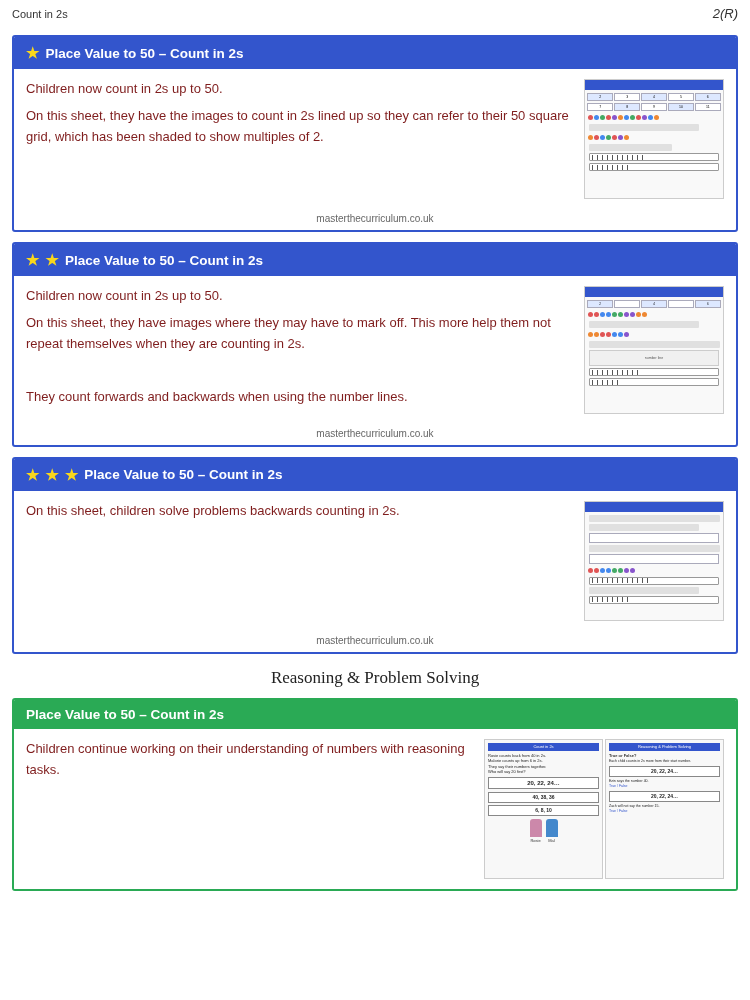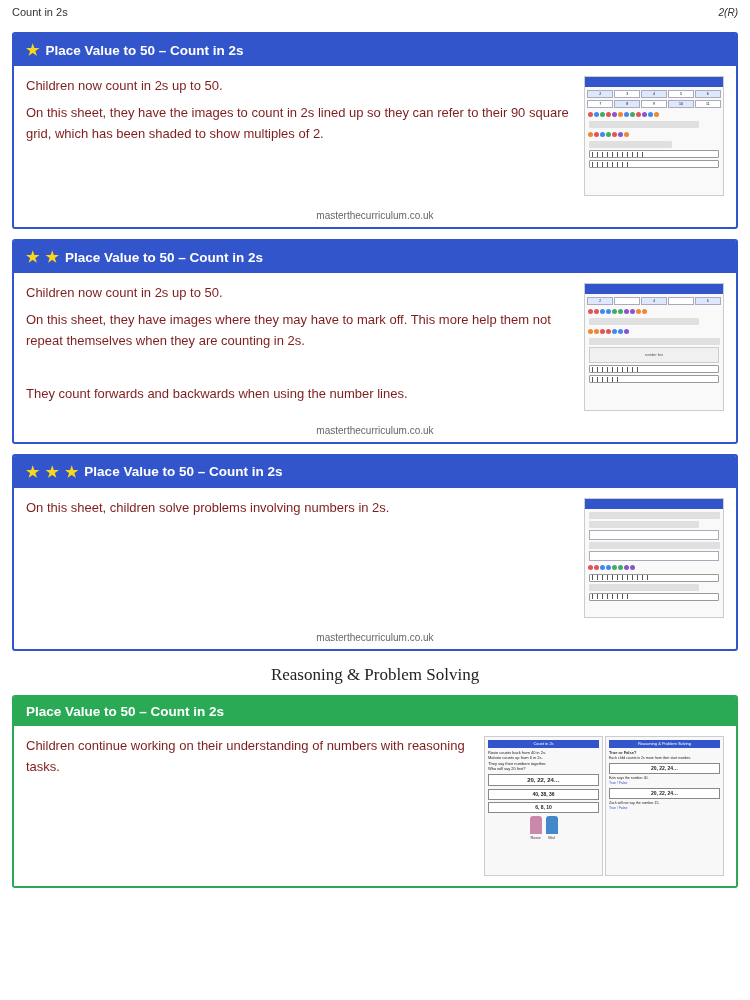--- a/index.html
+++ b/index.html
@@ -18,21 +18,21 @@
       justify-content: space-between;
       align-items: center;
       padding: 6px 12px 4px 12px;
       border-bottom: none;
     }
     .page-header-left {
       font-size: 11px;
       color: #333;
     }
     .page-header-right {
-      font-size: 10px;
+      font-size: 13px;
       color: #333;
       font-style: italic;
       text-align: center;
     }
 
     
     .section-card {
       border: 2px solid #3355cc;
       margin: 10px 12px;
       border-radius: 3px;
@@ -210,21 +210,21 @@
 </div>
 
 <div class="section-card">
   <div class="section-header">
     <span class="star">★</span>
     <span>Place Value to 50 – Count in 2s</span>
   </div>
   <div class="section-body">
     <div class="section-text">
       <p>Children now count in 2s up to 50.</p>
-      <p>On this sheet, they have the images to count in 2s lined up so they can refer to their 90 square grid, which has been shaded to show multiples of 2.</p>
+      <p>On this sheet, they have the images to count in 2s lined up so they can refer to their 50 square grid, which has been shaded to show multiples of 2.</p>
       <p>&nbsp;</p>
     </div>
     <div class="section-thumb">
       <div class="ws-grid">
         <div class="ws-title-row"></div>
 
         <div style="display:flex;flex-wrap:wrap;padding:1px 2px;gap:1px;">
           <div style="width:100%;display:flex;gap:0.5px;margin-bottom:1px;">
             <div style="flex:1;height:8px;background:#dde8ff;border:0.5px solid #aab;font-size:3.5px;display:flex;align-items:center;justify-content:center;">2</div>
             <div style="flex:1;height:8px;background:#fff;border:0.5px solid #aab;font-size:3.5px;display:flex;align-items:center;justify-content:center;">3</div>
@@ -371,21 +371,21 @@
 
 <div class="section-card">
   <div class="section-header">
     <span class="star">★</span>
     <span class="star">★</span>
     <span class="star">★</span>
     <span>Place Value to 50 – Count in 2s</span>
   </div>
   <div class="section-body">
     <div class="section-text">
-      <p>On this sheet, children solve problems involving numbers in 2s.</p>
+      <p>On this sheet, children solve problems backwards counting in 2s.</p>
     </div>
     <div class="section-thumb">
       <div class="ws-grid">
         <div class="ws-title-row"></div>
         <div class="ws-line full" style="margin-top:3px;"></div>
         <div class="ws-line medium"></div>
         <div style="height:10px;background:#fff;border:0.5px solid #aab;margin:2px 4px;"></div>
         <div class="ws-line full"></div>
         <div style="height:10px;background:#fff;border:0.5px solid #aab;margin:2px 4px;"></div>
         <div class="ws-images-row" style="margin:2px 0;">

